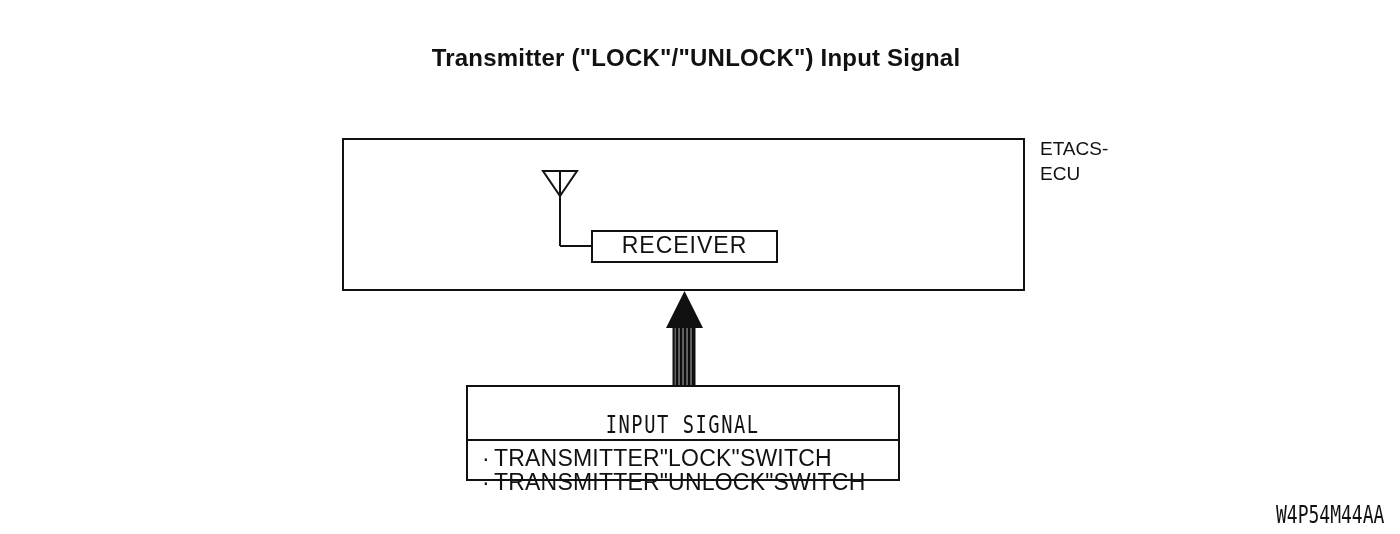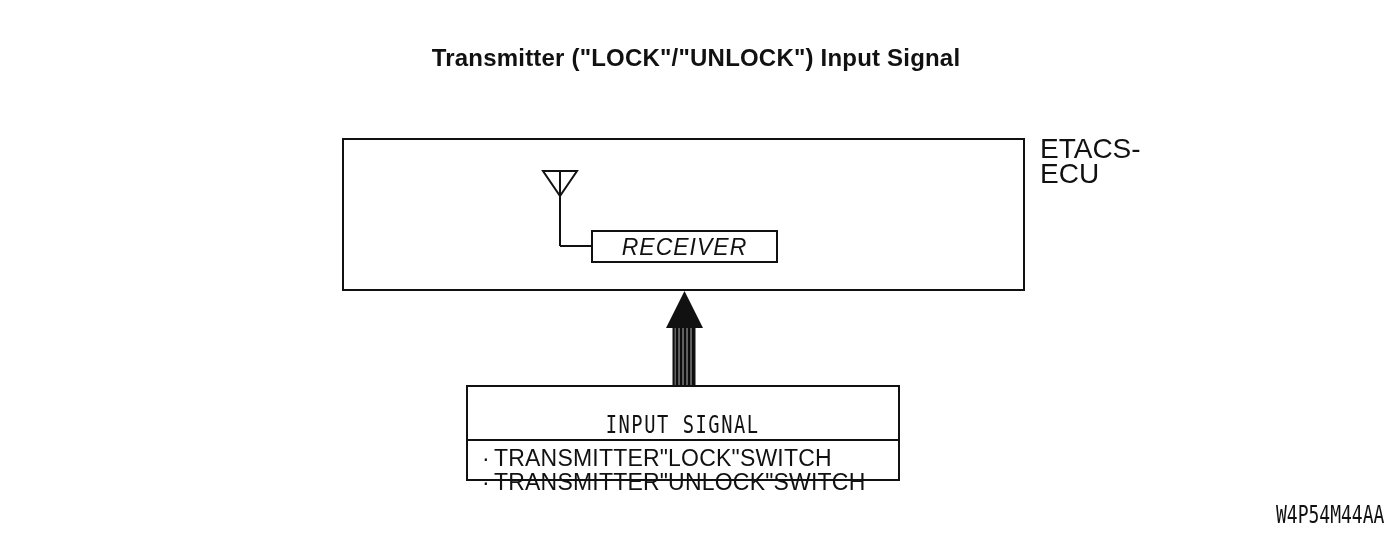--- a/index.html
+++ b/index.html
@@ -32,38 +32,37 @@
     top: 138px;
     width: 679px;
     height: 149px;
     border: 2px solid #111111;
     background: #ffffff;
   }
   .ecu-label {
     position: absolute;
     left: 1040px;
     top: 136px;
-    font-size: 28px;
+    font-size: 19px;
     line-height: 25px;
     white-space: nowrap;
   }
   .receiver-box {
     position: absolute;
     left: 591px;
     top: 230px;
     width: 183px;
     height: 29px;
     border: 2px solid #111111;
     background: #ffffff;
     display: flex;
-    align-items: flex-end;
+    align-items: flex-start;
     justify-content: center;
     font-size: 23px;
     letter-spacing: 1px;
-    font-style: italic;
   }
   .diagram-svg {
     position: absolute;
     left: 0;
     top: 0;
     width: 1400px;
     height: 534px;
   }
   .input-box {
     position: absolute;

